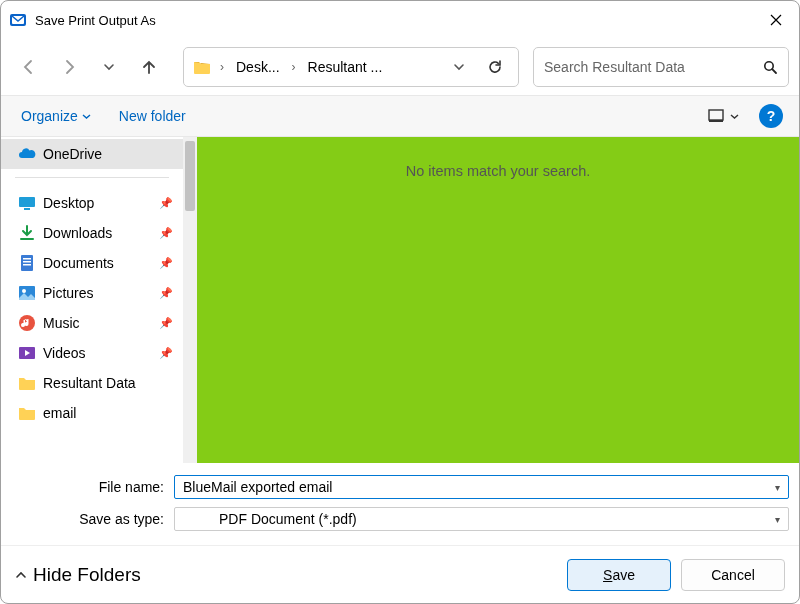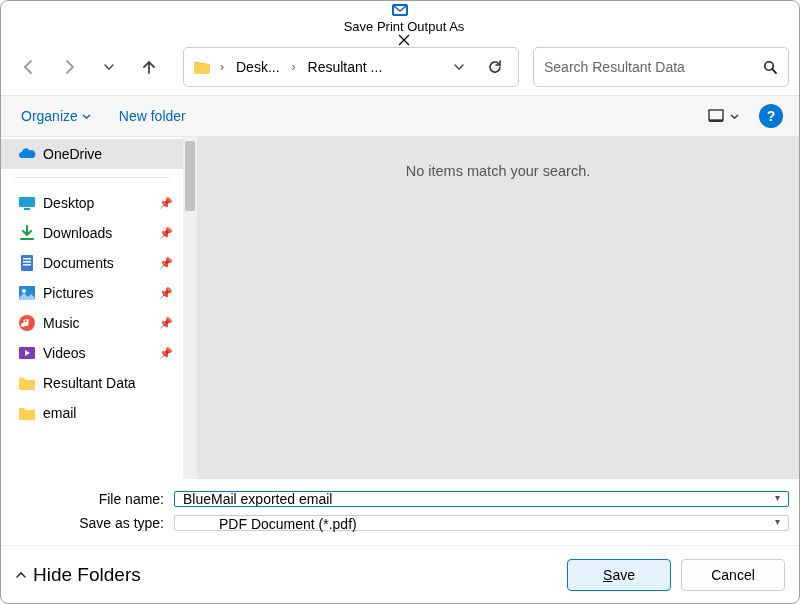--- a/index.html
+++ b/index.html
@@ -1,19 +1,19 @@
 <!DOCTYPE html>
 <html><head>
 <meta charset="utf-8">
 <style>
 * { box-sizing: border-box; margin: 0; padding: 0; font-family: "Segoe UI", Arial, sans-serif; }
 body { width: 800px; height: 604px; background: #ffffff; border: 1px solid #a0a0a0; border-radius: 8px; overflow: hidden; display: flex; flex-direction: column; }
 
 
-.titlebar { height: 38px; display: flex; align-items: center; padding: 0 0 0 8px; flex-direction: column; }
+.titlebar { height: 38px; display: flex; align-items: center; padding: 0 0 0 8px; }
 .titlebar .app-icon { width: 18px; height: 18px; margin-right: 8px; }
 .titlebar .title { font-size: 13px; color: #000; flex: 1; }
 .titlebar .close-btn { width: 46px; height: 38px; display: flex; align-items: center; justify-content: center; cursor: pointer; }
 
 
 .navrow { height: 56px; display: flex; align-items: center; padding: 0 10px; gap: 4px; }
 .nav-btn { width: 36px; height: 36px; display: flex; align-items: center; justify-content: center; cursor: pointer; border-radius: 4px; color: #555; }
 .nav-btn.disabled { color: #aaa; cursor: default; }
 .breadcrumb-box { flex: 1; height: 40px; border: 1px solid #ccc; border-radius: 5px; display: flex; align-items: center; margin-left: 12px; padding: 0 6px; gap: 2px; }
 .bc-folder-icon { width: 20px; height: 20px; margin: 0 2px; }
@@ -36,28 +36,28 @@
 
 .body-split { flex: 1; display: flex; min-height: 0; }
 .sidebar { width: 182px; background: #fff; overflow-y: auto; padding-top: 2px; }
 .sb-item { height: 30px; display: flex; align-items: center; padding: 0 10px 0 16px; font-size: 14px; cursor: pointer; gap: 6px; }
 .sb-item.selected { background: #e5e5e5; }
 .sb-item .sb-label { flex: 1; text-align: left; }
 .sb-item .pin { color: #888; font-size: 11px; }
 .sb-hr { border: none; border-top: 1px solid #e0e0e0; margin: 8px 14px 10px 14px; }
 .scrollbar-track { width: 14px; background: #f0f0f0; display: flex; flex-direction: column; }
 .scrollbar-thumb { width: 10px; height: 70px; background: #c2c2c2; border-radius: 2px; margin: 4px auto 0; }
-.content { flex: 1; background: #e5e5e5; display: flex; justify-content: center; padding-top: 26px; }
+.content { flex: 1; background: #84cc16; display: flex; justify-content: center; padding-top: 26px; }
 .empty-msg { font-size: 14.5px; color: #555; }
 
 
 .bottom-form { padding: 12px 10px 6px 10px; margin-left: 9px; }
 .form-row { display: flex; align-items: center; margin-bottom: 8px; }
 .form-label { width: 154px; text-align: right; font-size: 14px; color: #000; padding-right: 10px; }
-.form-field { flex: 1; height: 16px; border: 1px solid #0078d4; border-radius: 2px; display: flex; padding: 0 8px; }
+.form-field { flex: 1; height: 24px; border: 1px solid #0078d4; border-radius: 2px; display: flex; align-items: center; padding: 0 8px; }
 .form-field.plain { border-color: #ccc; padding-left: 44px; }
 .form-field input { flex: 1; border: none; outline: none; font-size: 14px; background: transparent; }
 .form-field .chev { color: #555; font-size: 10px; }
 
 
 .footer { height: 58px; display: flex; align-items: center; padding: 0 14px; gap: 10px; border-top: 1px solid #eee;}
 .hide-folders { display: flex; align-items: center; gap: 6px; font-size: 19px; cursor: pointer; color: #000; }
 .footer-spacer { flex: 1; }
 .footer-btn { width: 104px; height: 32px; border: 1px solid #ccc; background: #fdfdfd; border-radius: 4px; font-size: 14px; cursor: pointer; display: flex; align-items: center; justify-content: center; }
 .footer-btn.primary { background: #e5f1fb; border-color: #0078d4; }

